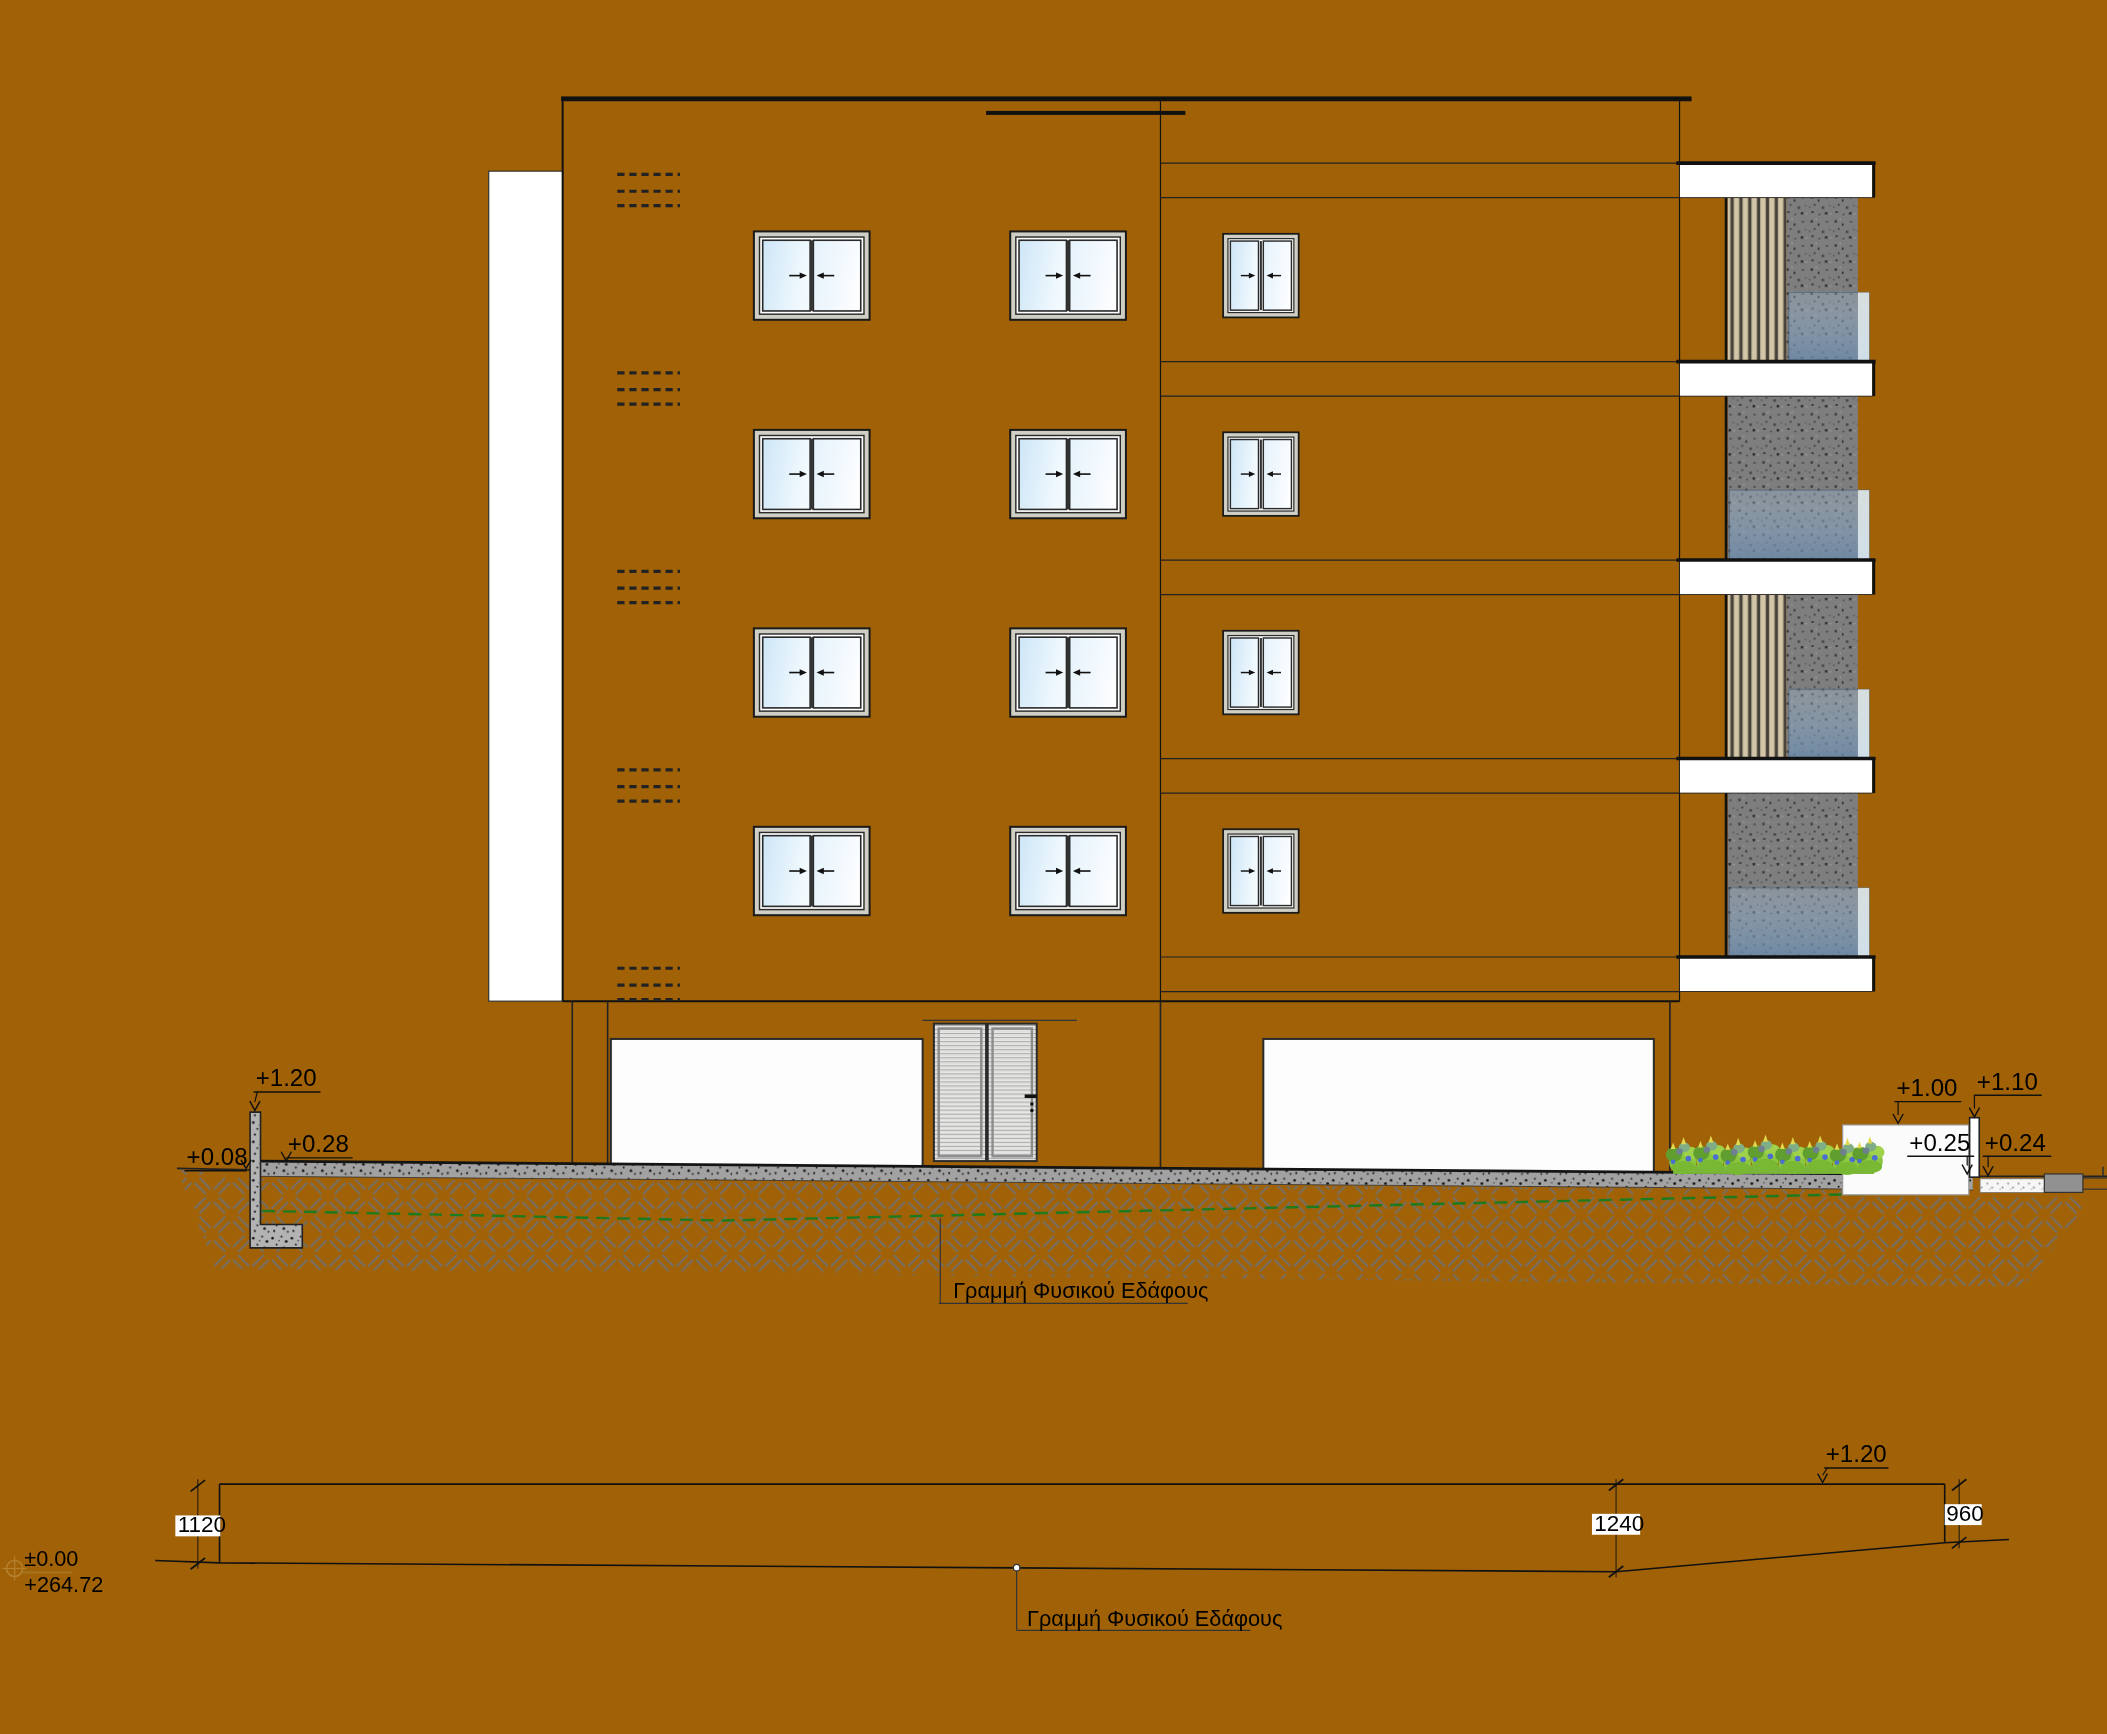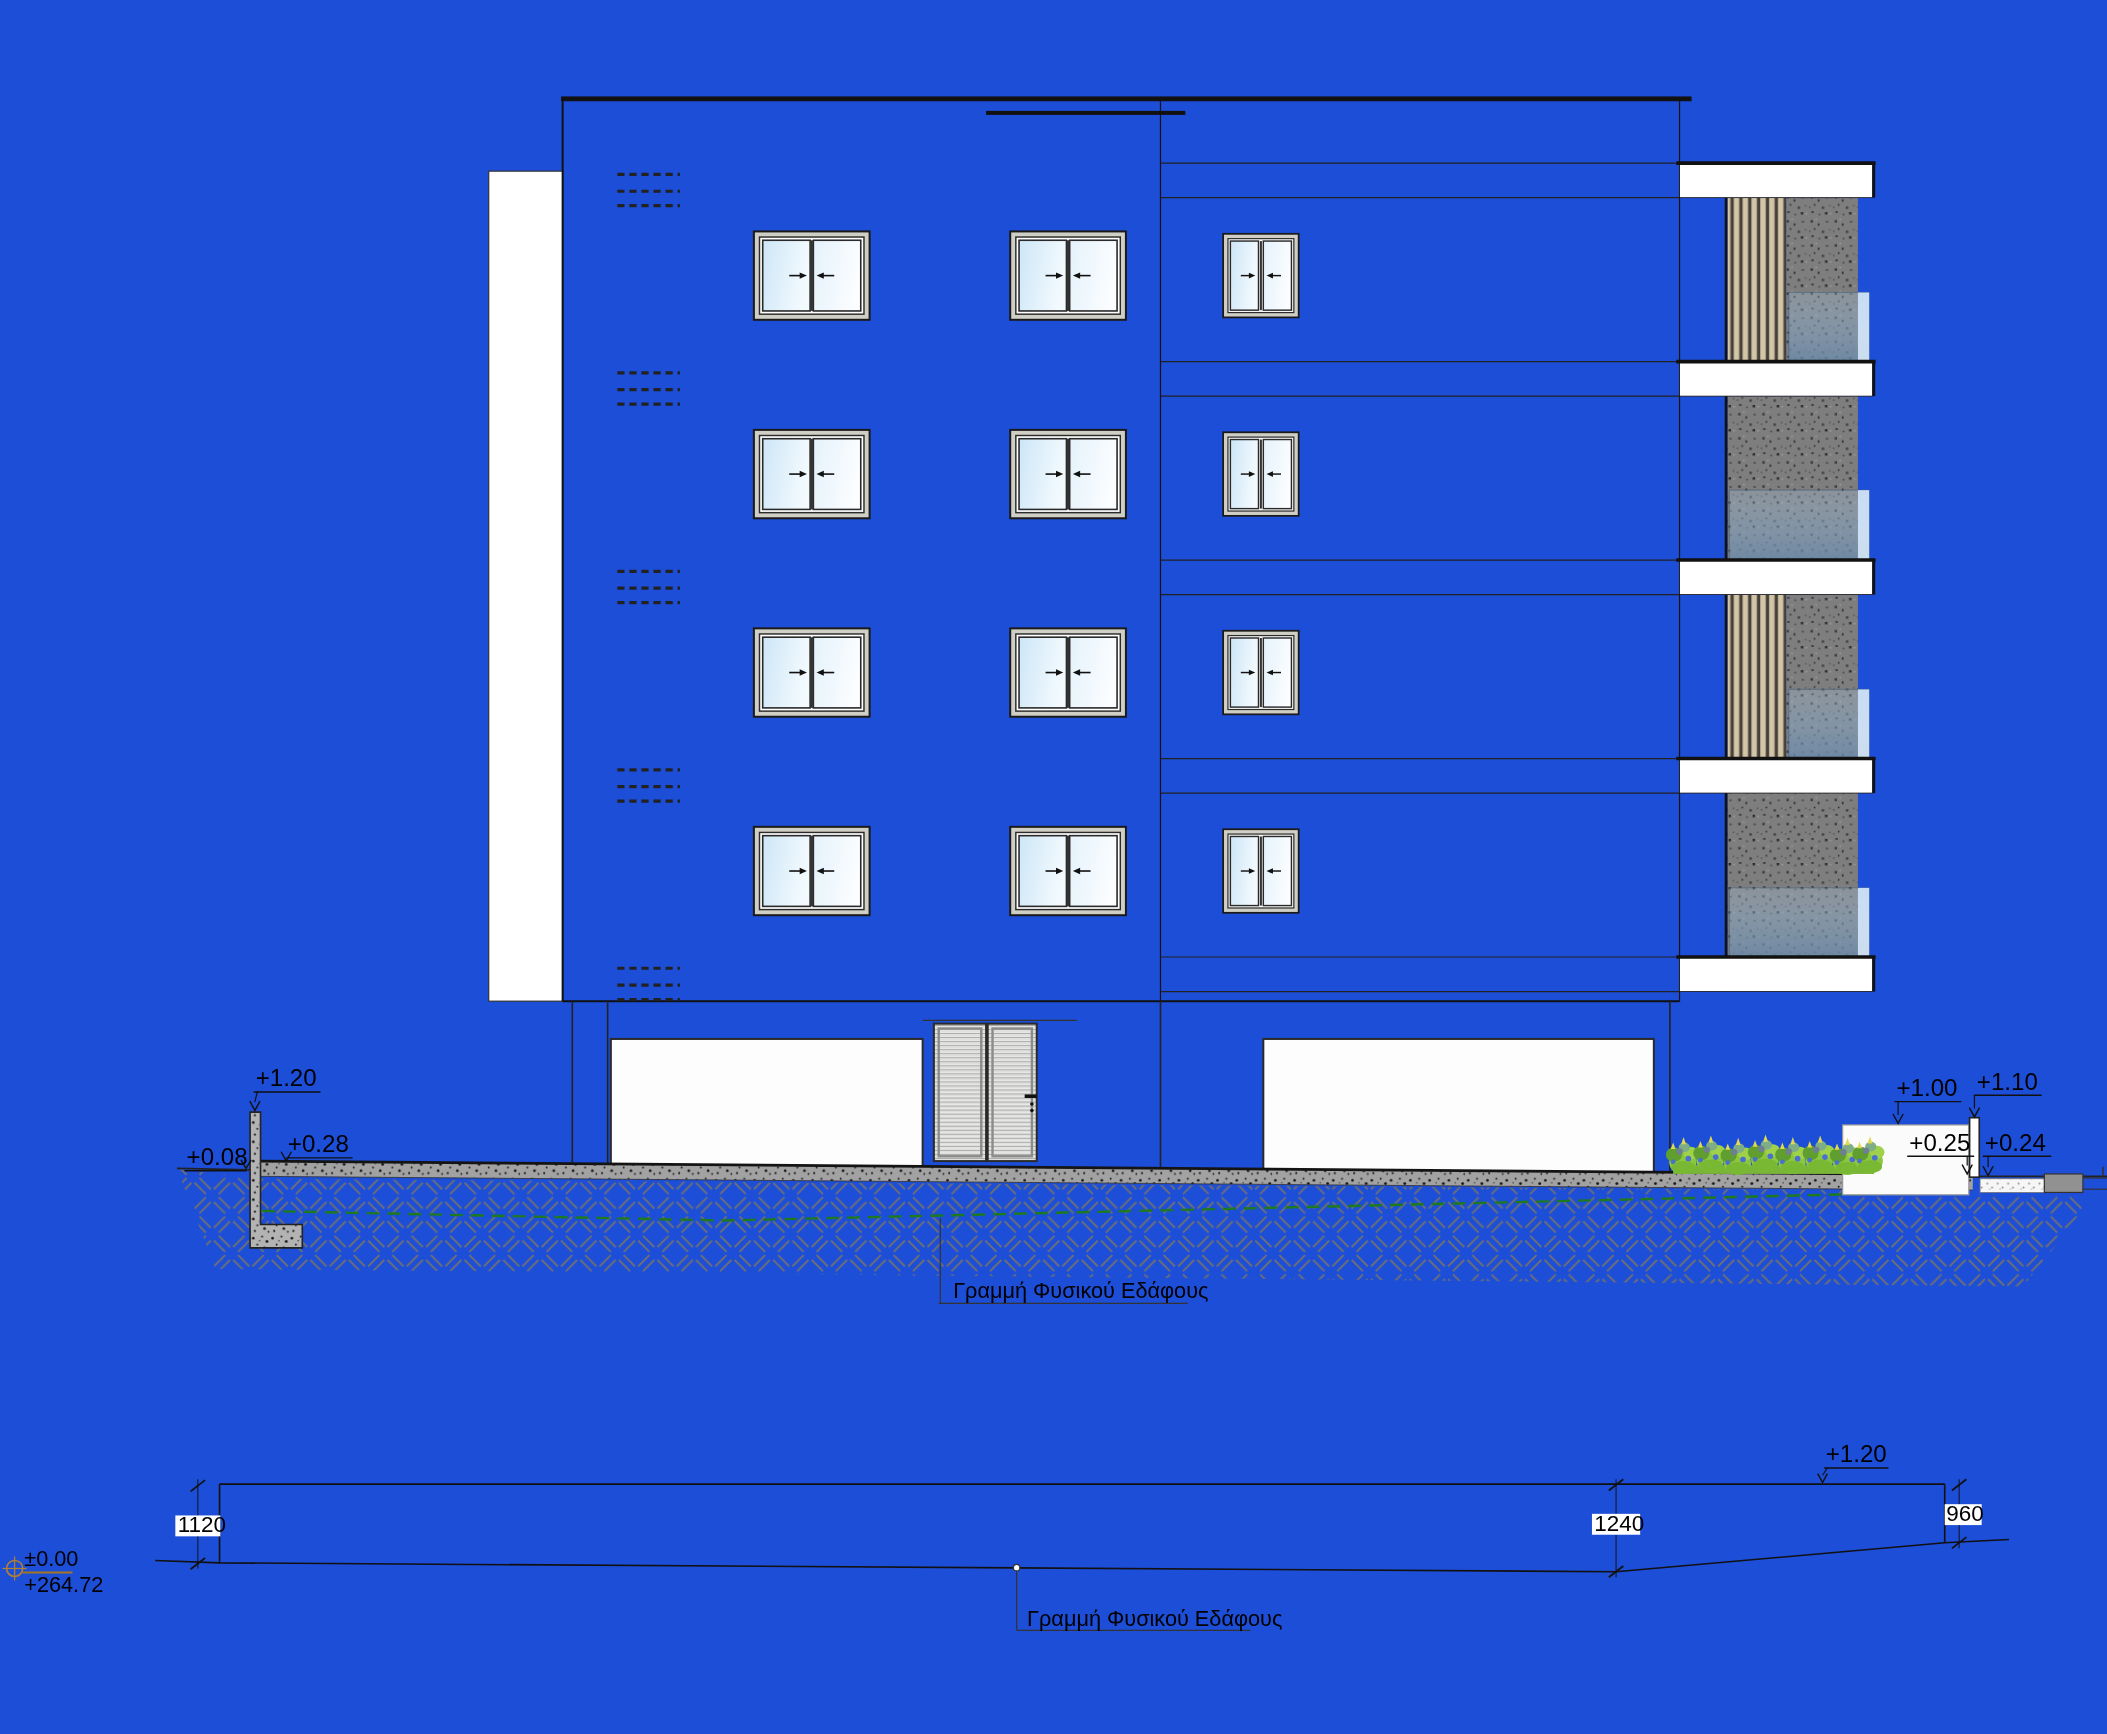--- a/index.html
+++ b/index.html
@@ -1,16 +1,16 @@
 <!DOCTYPE html>
 <html style="font-size:13px"><head>
 <meta charset="utf-8">
 <style>
   html,body{margin:0;padding:0;background:#fff;}
-  .page{position:relative;width:2108px;height:1734px;background:#1d4ed8;overflow:hidden;}
+  .page{position:relative;width:2108px;height:1734px;background:#a16207;overflow:hidden;}
   svg{display:block;}
   text{font-family:"Liberation Sans","DejaVu Sans",sans-serif;fill:#000;}
   .lvl{font-size:30px;}
   .dim{font-size:28px;}
   .gr{font-size:27px;}
   .datum{font-size:27px;}
 </style>
 </head>
 <body>
 

